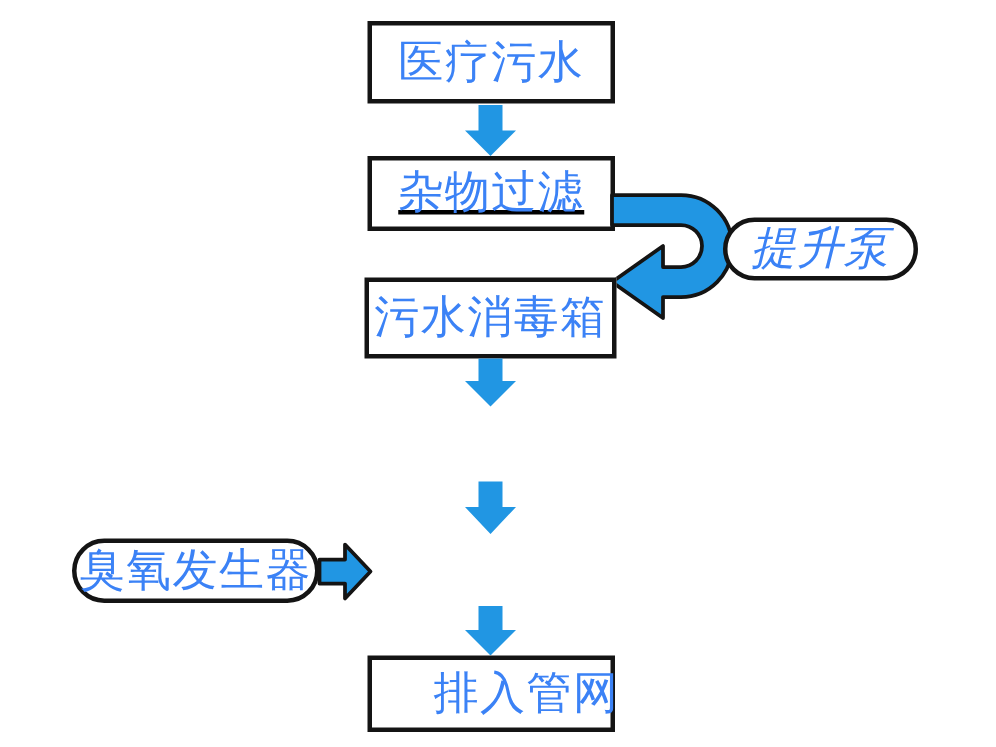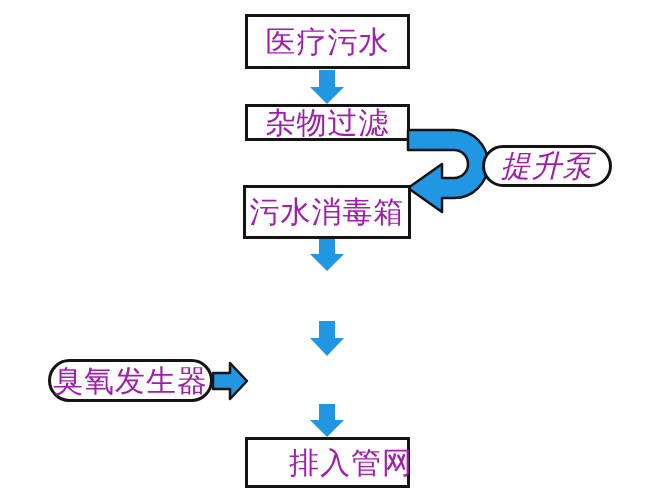--- a/index.html
+++ b/index.html
@@ -22,21 +22,21 @@
     box-sizing: border-box;
     background: #ffffff;
     border: 3px solid #141414;
     display: flex;
     align-items: center;
     justify-content: center;
   }
   .node .node-label {
     font-size: 30px;
     line-height: 1;
-    color: #a21caf;
+    color: #3b82f6;
     letter-spacing: 1px;
     white-space: nowrap;
     font-family: "DejaVu Serif", "Liberation Serif", serif;
   }
   .node.rounded {
     border-radius: 22px;
     border-width: 3px;
   }
   .arrow-svg {
     position: absolute;
@@ -49,21 +49,21 @@
 <div id="canvas">
 
   <div class="node" style="left:245px; top:14px; width:165px; height:55px;">
     <span class="node-label">医疗污水</span>
   </div>
 
   <svg class="arrow-svg" style="left:310px; top:70px;" width="34" height="34" viewBox="0 0 34 34">
     <polygon points="9,0 25,0 25,17 34,17 17,34 0,17 9,17" fill="#2196e3"></polygon>
   </svg>
 
-  <div class="node" style="left:245px; top:104px; width:165px; height:37px;">
+  <div class="node" style="left:245px; top:104px; width:165px; height:50px;text-decoration:underline;">
     <span class="node-label">杂物过滤</span>
   </div>
 
   <svg class="arrow-svg" style="left:408px; top:126px;" width="90" height="100" viewBox="0 0 90 100">
     <path d="M 0 4
              L 46 4
              A 34 34 0 0 1 46 72
              L 34 72
              L 34 86
              L 0 62

